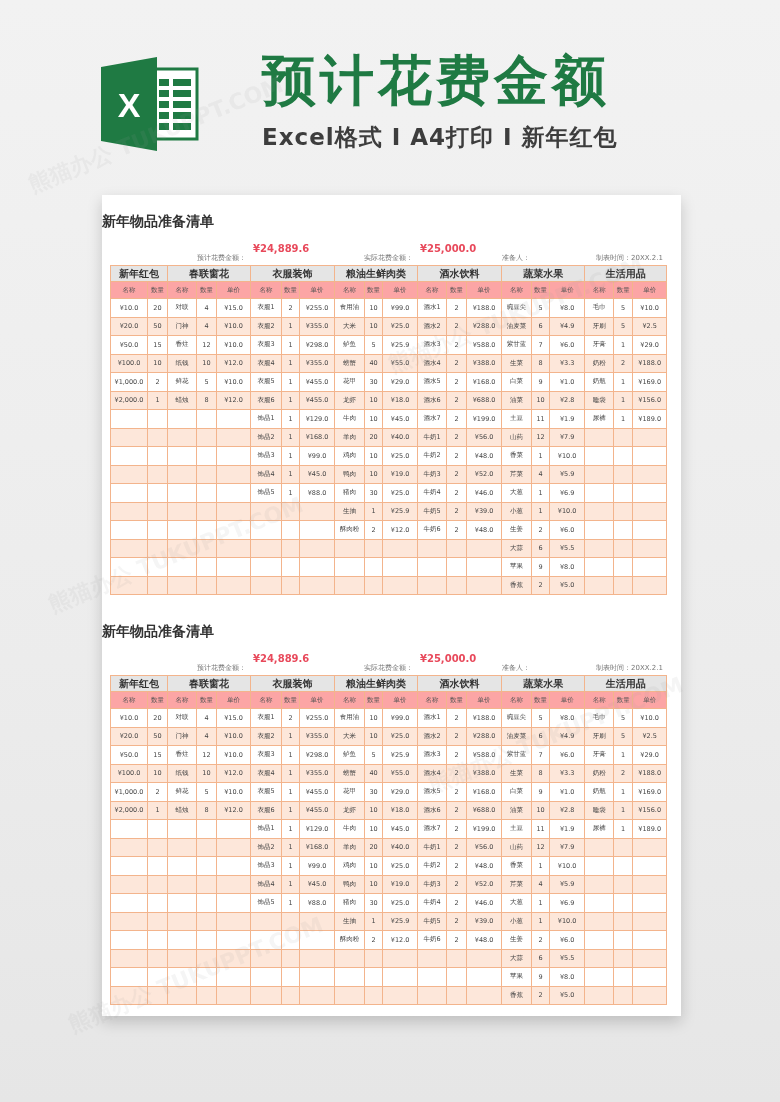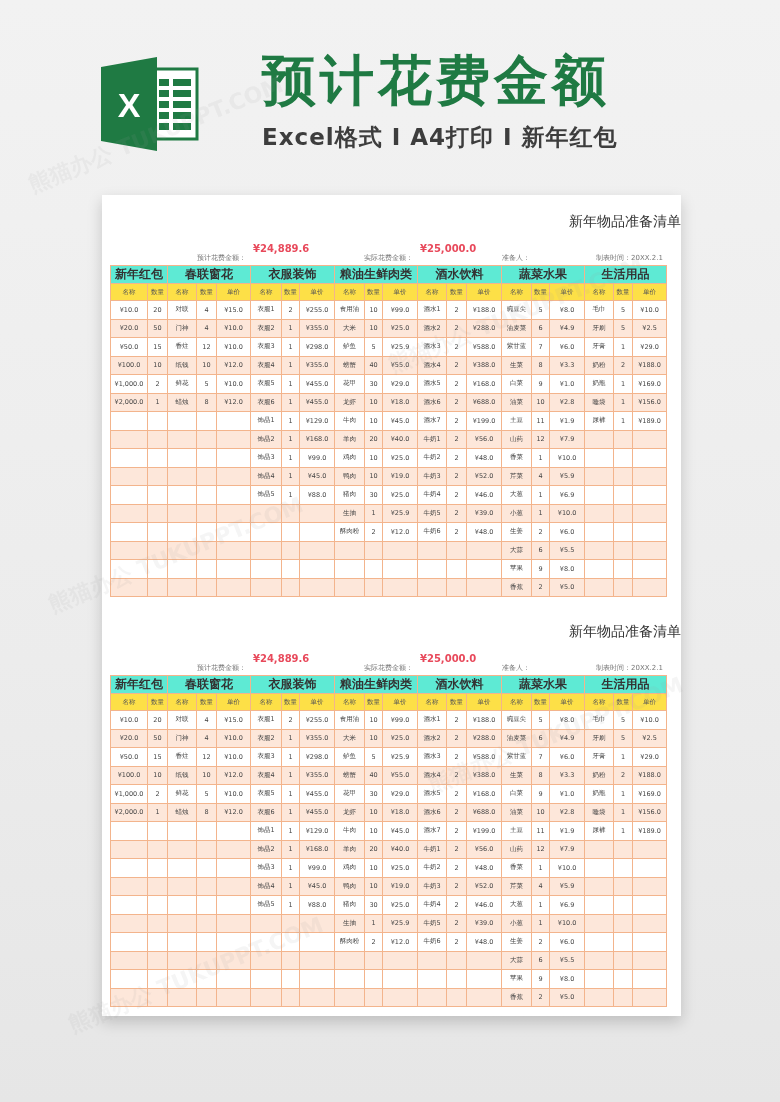--- a/index.html
+++ b/index.html
@@ -21,36 +21,36 @@
     font-size: 23px; font-weight: bold; color: #3d3d3d; letter-spacing: 1px;
     line-height: 30px; white-space: nowrap;
   }
   .sheet {
     position: absolute; left: 102px; top: 195px; width: 579px; height: 821px;
     background: #ffffff;
     box-shadow: 0 6px 14px rgba(0,0,0,0.18);
   }
   .block { position: absolute; left: 0; width: 579px; }
   .block-title {
-    position: absolute; left: 0; width: 579px; text-align: right;
-    font-size: 14px; font-weight: normal; color: #333; top: 18px;
+    position: absolute; left: 0; width: 579px; text-align: left;
+    font-size: 14px; font-weight: bold; color: #333; top: 18px;
   }
   .meta { position: absolute; top: 51px; font-size: 7px; color: #777; white-space: nowrap; margin-top: 7px; }
   .meta-val { position: absolute; top: 48px; font-size: 10px; color: #e8495b; font-weight: bold; white-space: nowrap; }
   table.grid {
     position: absolute; left: 8px; top: 70px;
     border-collapse: collapse; table-layout: fixed; width: 556px;
   }
   table.grid td {
     border: 1px solid #f3b48c;
     font-size: 6.5px; color: #444; text-align: center;
     height: 18.5px; padding: 0; white-space: nowrap; overflow: hidden;
   }
-  table.grid tr.cat td { font-weight: bold; font-size: 12px; background: #5eead4; height: 16px; color: #333; font-family: Liberation Serif, serif; }
-  table.grid tr.hdr td { background: #fde047; height: 17px; color: #555; }
+  table.grid tr.cat td { font-weight: bold; font-size: 10px; background: #e5e5e5; height: 16px; color: #333; font-family: Liberation Serif, serif; }
+  table.grid tr.hdr td { background: #fca5a5; height: 17px; color: #555; }
   table.grid tr.odd td { background: #ffffff; }
   table.grid tr.even td { background: #fde7da; }
   table.grid { border: 1.5px solid #f0a070; }
   .wm {
     position: absolute; font-size: 22px; color: rgba(160,160,160,0.10);
     transform: rotate(-22deg); white-space: nowrap; pointer-events: none; font-weight: bold;
   }
 </style>
 </head>
 <body>

